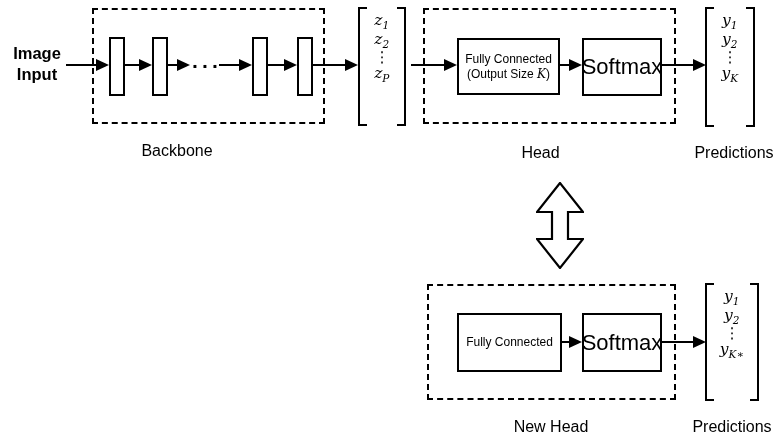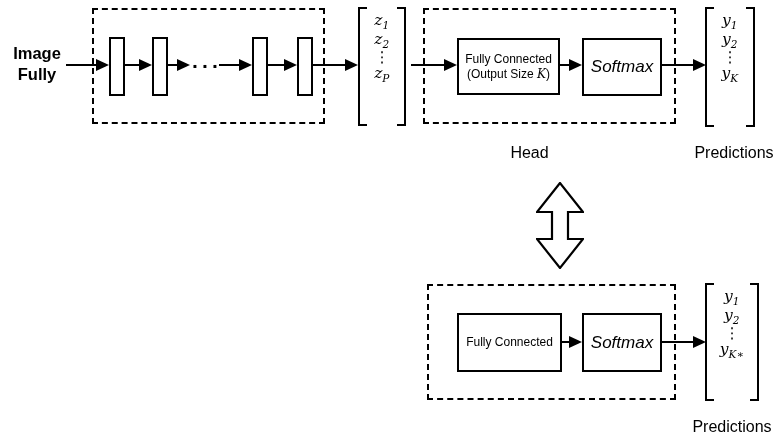--- a/index.html
+++ b/index.html
@@ -43,30 +43,30 @@
   .vrows {
     position: absolute; left: 6px; right: 6px; top: 5px; bottom: 5px;
     display: flex; flex-direction: column; justify-content: flex-start; align-items: center;
   }
   .math { font-family: "DejaVu Serif", serif; font-style: italic; font-size: 15.5px; line-height: 1.05; }
   .math sub { font-size: 10.5px; font-style: italic; letter-spacing: 0.5px; }
   .vdots { font-family: "DejaVu Serif", serif; font-size: 15px; line-height: 1; font-style: normal; }
   .fctxt { font-size: 12px; line-height: 15px; }
   .mk { font-family: "DejaVu Serif", serif; font-style: italic; }
   .sup { font-size: 9px; vertical-align: 4px; }
-  .softmax-text { font-size: 17px; font-style: italic; }
+  .softmax-text { font-size: 22px; }
 </style>
 </head>
 <body>
 
 <div class="canvas">
 
   <div class="lbl lbl2" style="left:6px;top:43px;width:62px;font-weight:bold;">
     <div>Image</div>
-    <div>Fully</div>
+    <div>Input</div>
   </div>
 
   <div class="hline" style="left:66px;top:64px;width:31px;"></div>
   <div class="ah" style="left:96px;top:59px;"></div>
 
   <div class="dashed" style="left:92px;top:8px;width:233px;height:116px;"></div>
 
   <div class="hline" style="left:125px;top:64px;width:15px;"></div>
   <div class="ah" style="left:139px;top:59px;"></div>
 
@@ -82,20 +82,21 @@
   <div class="ah" style="left:284px;top:59px;"></div>
 
   <div class="hline" style="left:313px;top:64px;width:33px;"></div>
   <div class="ah" style="left:345px;top:59px;"></div>
 
   <div class="layer" style="left:109px;"></div>
   <div class="layer" style="left:152px;"></div>
   <div class="layer" style="left:252px;"></div>
   <div class="layer" style="left:297px;"></div>
 
+  <div class="lbl" style="left:132px;top:141px;width:90px;">Backbone</div>
 
   <div class="vector" style="left:358px;top:7px;width:48px;height:119px;">
     <div class="vb vbl"></div>
     <div class="vb vbr"></div>
     <div class="vrows">
       <div class="math"><span>z</span><sub>1</sub></div>
       <div class="math"><span>z</span><sub>2</sub></div>
       <div class="vdots">⋮</div>
       <div class="math"><span>z</span><sub>P</sub></div>
     </div>
@@ -117,21 +118,21 @@
   <div class="hline" style="left:560px;top:64px;width:11px;"></div>
   <div class="ah" style="left:569px;top:59px;"></div>
 
   <div class="solidbox" style="left:582px;top:38px;width:80px;height:58px;">
     <div class="softmax-text">Softmax</div>
   </div>
 
   <div class="hline" style="left:662px;top:64px;width:32px;"></div>
   <div class="ah" style="left:693px;top:59px;"></div>
 
-  <div class="lbl" style="left:482px;top:143px;width:95px;">Head</div>
+  <div class="lbl" style="left:493px;top:143px;width:95px;">Head</div>
 
   <div class="vector" style="left:705px;top:7px;width:50px;height:120px;">
     <div class="vb vbl"></div>
     <div class="vb vbr"></div>
     <div class="vrows">
       <div class="math"><span>y</span><sub>1</sub></div>
       <div class="math"><span>y</span><sub>2</sub></div>
       <div class="vdots">⋮</div>
       <div class="math"><span>y</span><sub>K</sub></div>
     </div>
@@ -165,16 +166,17 @@
     <div class="vb vbl"></div>
     <div class="vb vbr"></div>
     <div class="vrows">
       <div class="math"><span>y</span><sub>1</sub></div>
       <div class="math"><span>y</span><sub>2</sub></div>
       <div class="vdots">⋮</div>
       <div class="math"><span>y</span><sub>K∗</sub></div>
     </div>
   </div>
 
+  <div class="lbl" style="left:501px;top:417px;width:100px;">New Head</div>
 
   <div class="lbl" style="left:686px;top:417px;width:92px;">Predictions</div>
 
 </div>
 
 </body></html>

